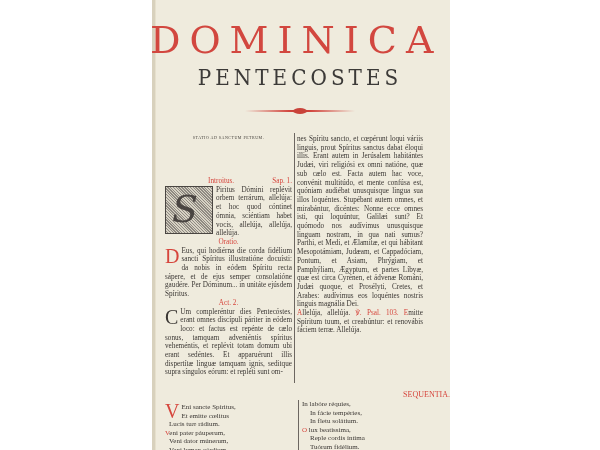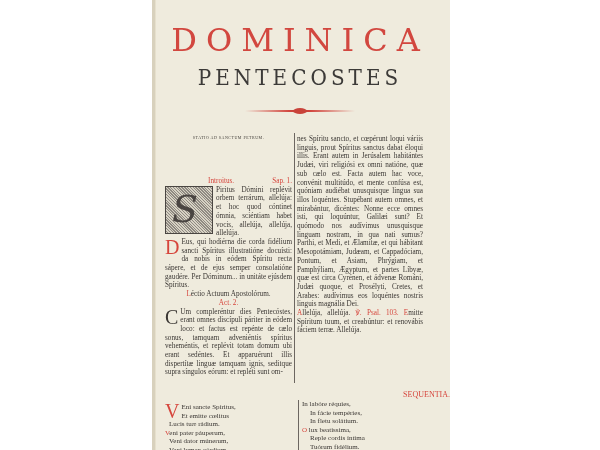--- a/index.html
+++ b/index.html
@@ -1,20 +1,20 @@
 <!DOCTYPE html>
 <html><head>
   <meta charset="utf-8">
   <style>
     html, body { margin:0; padding:0; }
     body { width:600px; height:450px; background:#ffffff; position:relative; overflow:hidden; font-family:"DejaVu Serif", serif; }
     .page { position:absolute; left:152px; top:0; width:298px; height:450px; background:#efebdd; }
     .binding { position:absolute; left:152px; top:0; width:3px; height:450px; background:#d8d1bd; }
     .binding2 { position:absolute; left:155px; top:0; width:1px; height:450px; background:#e6e0cd; }
-    .title1 { position:absolute; left:150px; top:24px; width:300px; text-align:center; color:#d2473f; font-family:"DejaVu Serif", serif; font-size:32px; letter-spacing:9px; line-height:32px; }
+    .title1 { position:absolute; left:150px; top:24px; width:300px; color:#d2473f; font-family:"DejaVu Serif", serif; font-size:38px; letter-spacing:9px; line-height:32px; }
     .title2 { position:absolute; left:150px; top:66px; width:300px; text-align:center; color:#3c3a38; font-family:"DejaVu Serif", serif; font-size:20px; letter-spacing:4px; line-height:22px; transform:scaleY(1.15); }
     .orn { position:absolute; left:245px; top:110px; width:110px; height:2px; background:linear-gradient(90deg, rgba(210,71,63,0) 0%, #d2473f 40%, #c23a33 50%, #d2473f 60%, rgba(210,71,63,0) 100%); }
     .orn-dot { position:absolute; left:293px; top:108px; width:14px; height:6px; border-radius:50%; background:#c9433a; }
     .col { position:absolute; font-size:7.2px; line-height:8.7px; color:#3a3633; font-family:"Liberation Serif", serif; text-align:justify; }
     .colL { left:165px; top:140px; width:127px; }
     .colR { left:297px; top:135px; width:126px; }
     .vrule { position:absolute; left:294px; top:133px; width:1px; height:250px; background:#6c6660; }
     .vrule2 { position:absolute; left:298px; top:400px; width:1px; height:80px; background:#6c6660; }
     .red { color:#d6453c; }
     .tiny { font-size:4px; letter-spacing:0.5px; text-align:center; display:block; color:#44403c; }
@@ -50,24 +50,24 @@
   <div style="height:2px"></div>
   <div style="position:relative;height:9px;margin-top:32px;">
     <span class="red" style="position:absolute;left:43px;">Introitus.</span>
     <span class="red" style="position:absolute;right:0;">Sap. 1.</span>
   </div>
   <p>
     <span class="drop-s">
         <span>S</span>
       </span><span>Piritus Dómini replévit orbem terrárum, allelúja: et hoc quod cóntinet ómnia, sciéntiam habet vocis, allelúja, allelúja, allelúja.</span>
   </p>
+  <span class="hd red">Oratio.</span>
   <p>
     <span class="drop-red">D</span><span>Eus, qui hodiérna die corda fidélium sancti Spíritus illustratióne docuísti: da nobis in eódem Spíritu recta sápere, et de ejus semper consolatióne gaudére. Per Dóminum... in unitáte ejúsdem Spíritus.</span>
   </p>
-  <span class="hd" style="clear:both;"><span class="red">L</span><span>éctio Actuum Apostolórum.</span></span>
   <span class="hd red">Act. 2.</span>
   <p>
     <span class="drop-blk">C</span><span>Um compleréntur dies Pentecóstes, erant omnes discípuli páriter in eódem loco: et factus est repénte de cælo sonus, tamquam adveniéntis spíritus veheméntis, et replévit totam domum ubi erant sedéntes. Et apparuérunt illis dispertítæ linguæ tamquam ignis, seditque supra síngulos eórum: et repléti sunt om-</span>
   </p>
 </div>
 
 <div class="col colR">
   <p>nes Spíritu sancto, et cœpérunt loqui váriis linguis, prout Spíritus sanctus dabat éloqui illis. Erant autem in Jerúsalem habitántes Judæi, viri religiósi ex omni natióne, quæ sub cælo est. Facta autem hac voce, convénit multitúdo, et mente confúsa est, quóniam audiébat unusquisque lingua sua illos loquéntes. Stupébant autem omnes, et mirabántur, dicéntes: Nonne ecce omnes isti, qui loquúntur, Galilæi sunt? Et quómodo nos audívimus unusquisque linguam nostram, in qua nati sumus? Parthi, et Medi, et Ælamítæ, et qui hábitant Mesopotámiam, Judæam, et Cappadóciam, Pontum, et Asiam, Phrýgiam, et Pamphýliam, Ægyptum, et partes Líbyæ, quæ est circa Cyrénen, et ádvenæ Románi, Judæi quoque, et Prosélyti, Cretes, et Arabes: audívimus eos loquéntes nostris linguis magnália Dei.</p>
   <p style="margin-top:0;">
     <span class="red">A</span><span>llelúja, allelúja.</span>

